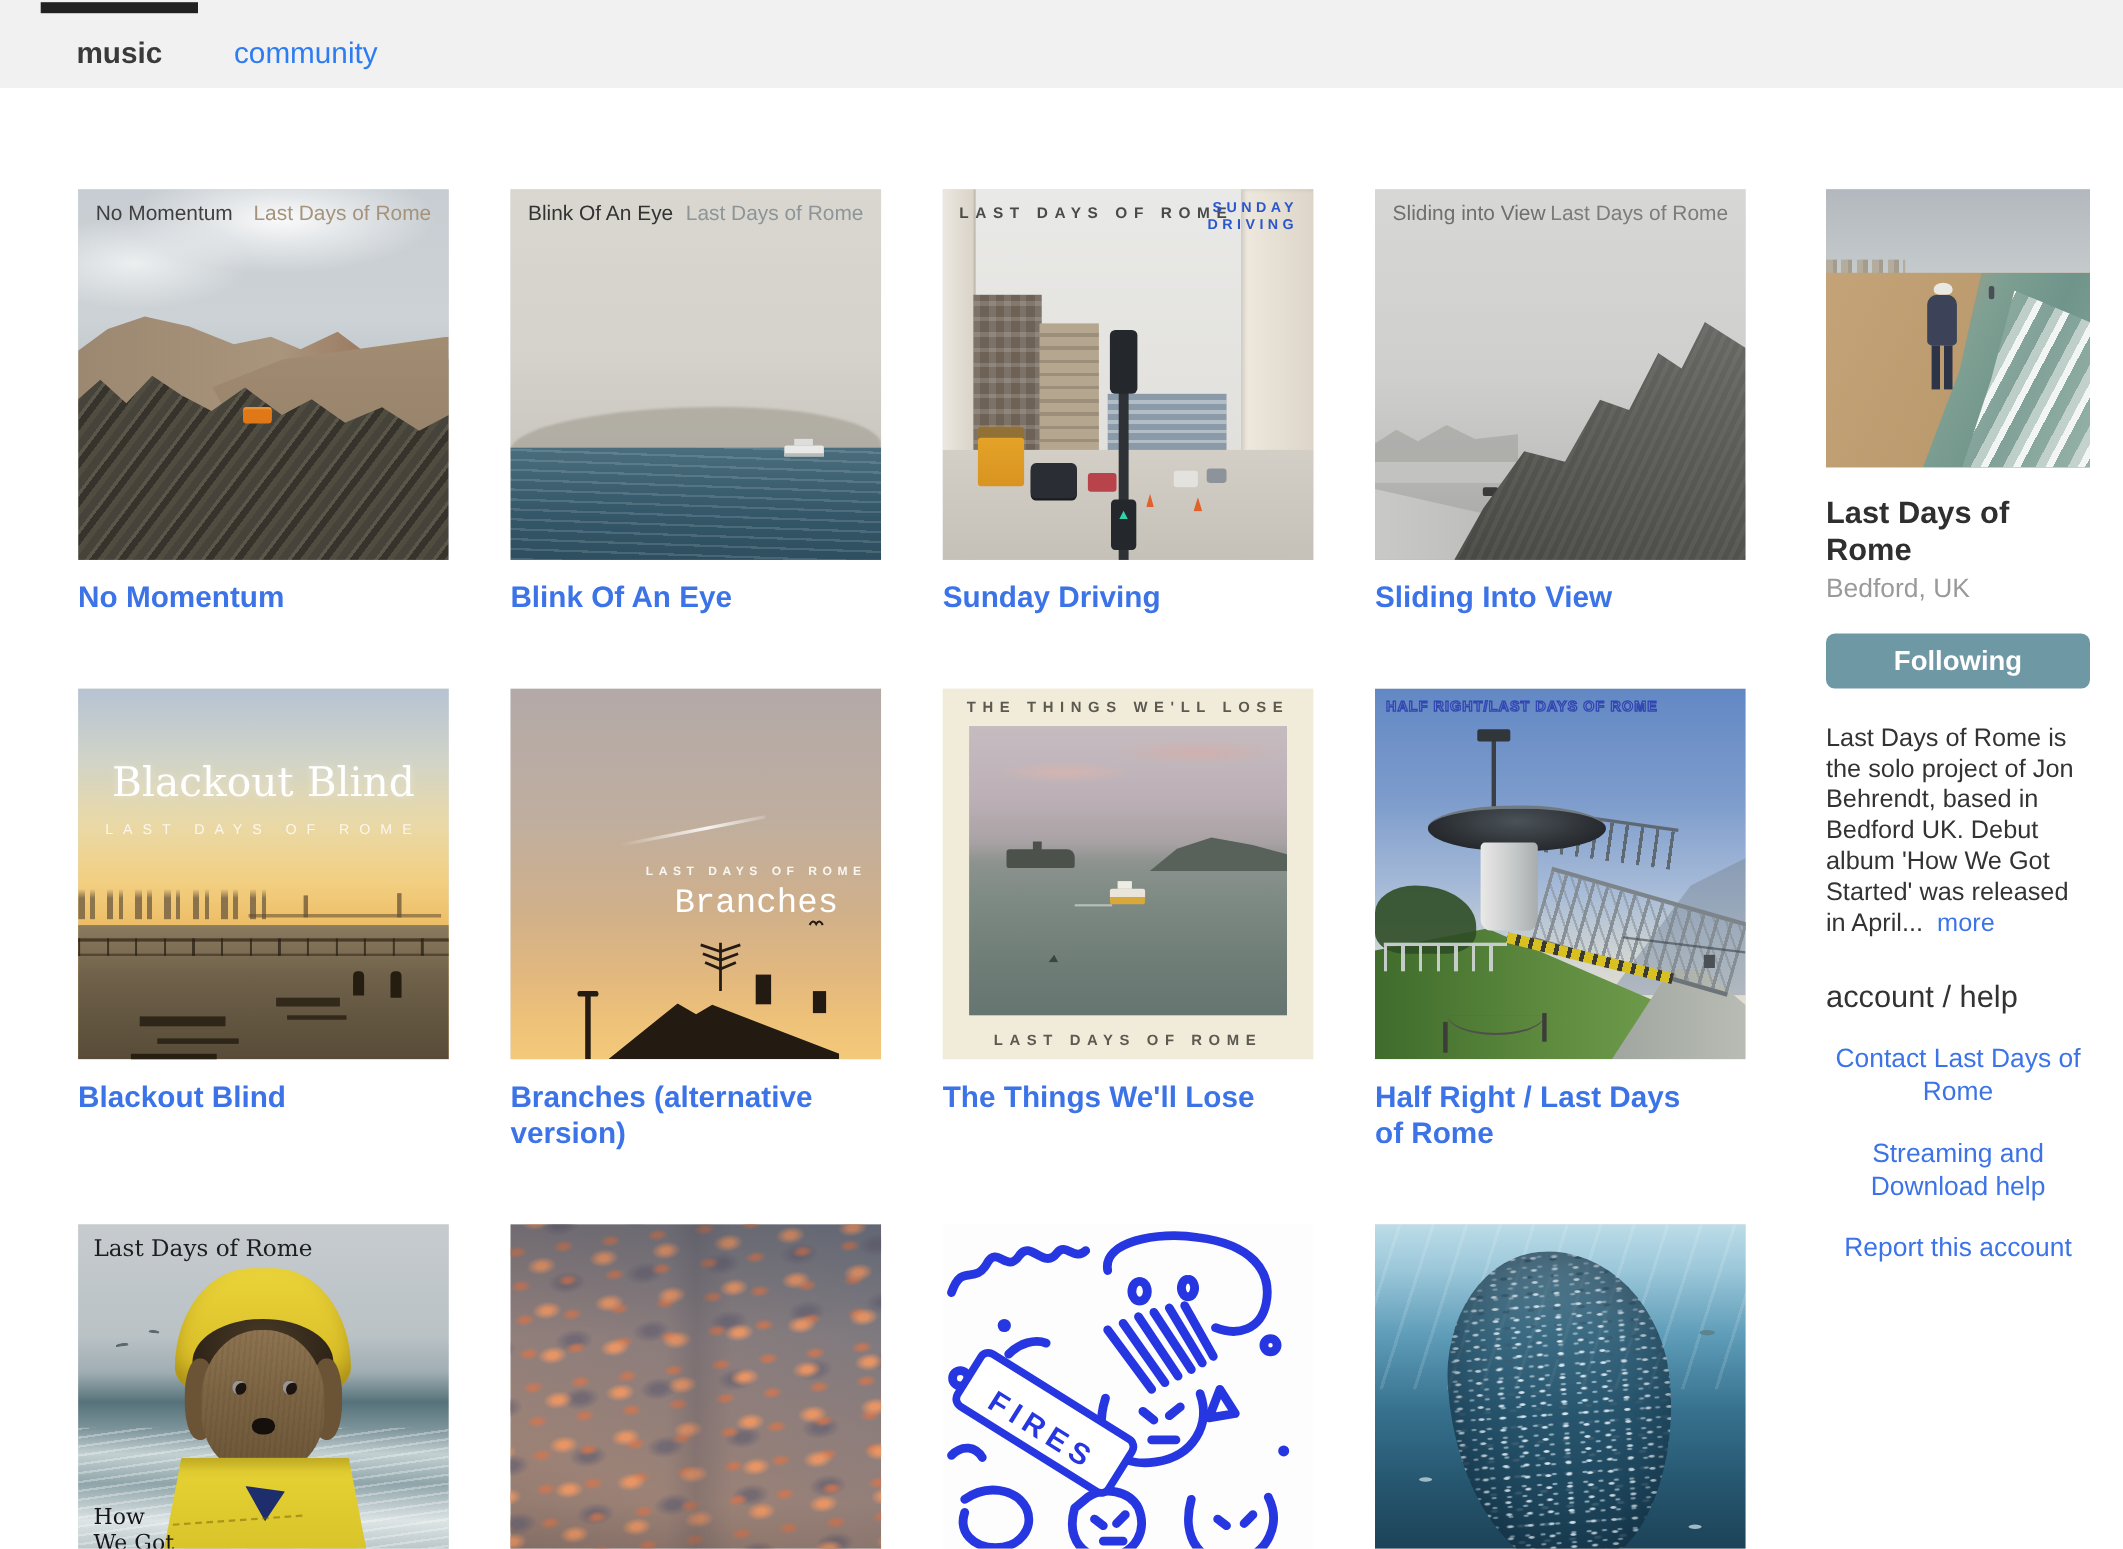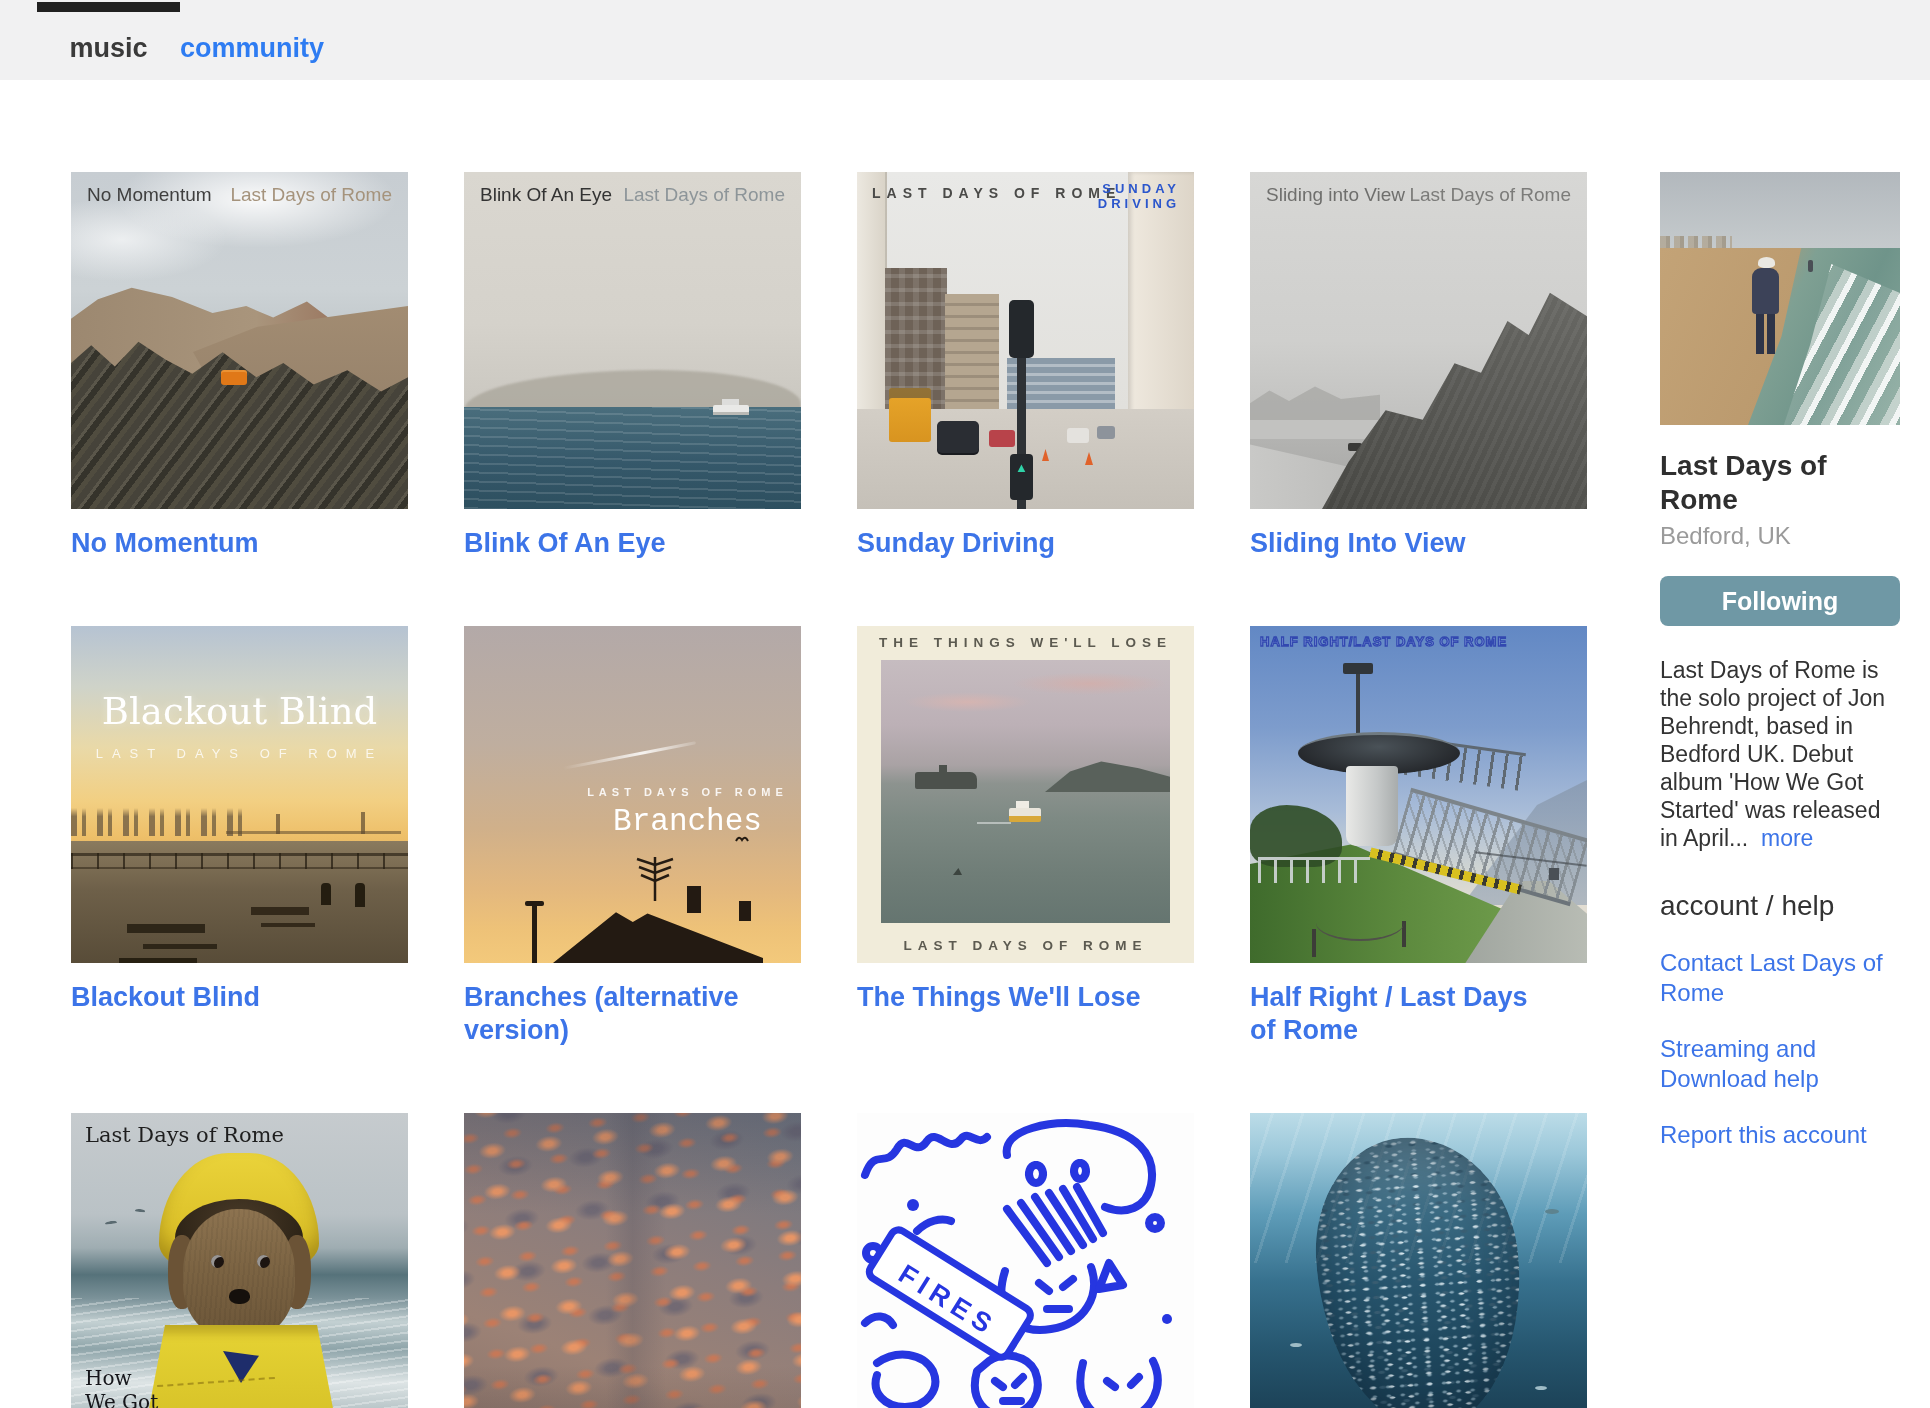--- a/index.html
+++ b/index.html
@@ -6,21 +6,21 @@
   html,body { width:1930px; height:1408px; }
   body { font-family:"Liberation Sans", sans-serif; background:#fff; overflow:hidden; }
   .page { position:relative; width:1930px; height:1408px; background:#fff; overflow:hidden; }
 
   
   .tabbar { position:absolute; left:0; top:0; width:1930px; height:80px; background:#f1f1f2; }
   .tab-music { position:absolute; left:37px; top:0; width:143px; height:80px; cursor:pointer; }
   .tab-music::before { content:""; position:absolute; left:0; right:0; top:2px; height:10px; background:#212121; }
   .tab-music span { position:absolute; left:0; right:0; top:33px; text-align:center; font-size:27px; font-weight:700; color:#3a3a3a; }
   .tab-community { position:absolute; left:180px; top:0; width:196px; height:80px; cursor:pointer; }
-  .tab-community span { position:absolute; left:0; right:0; top:33px; font-size:27px; font-weight:700; color:#2e7cf2; }
+  .tab-community span { position:absolute; left:0; right:0; top:33px; text-align:center; font-size:27px; font-weight:400; color:#2e7cf2; }
 
   
   .grid { position:absolute; left:71px; top:172px; width:1516px;
           display:grid; grid-template-columns:repeat(4,337px); column-gap:56px; row-gap:66px; align-items:start; }
   .item { width:337px; }
   .cover { position:relative; display:block; width:337px; height:337px; overflow:hidden; background:#ddd; cursor:pointer; }
   .album-title { margin-top:18px; font-size:27px; line-height:33px; font-weight:700; color:#3c74e8; cursor:pointer; max-width:310px; }
   .lyr { position:absolute; }
   .art-tl { position:absolute; left:16px; top:12px; font-size:19px; }
   .art-tr { position:absolute; right:16px; top:12px; font-size:19px; }
@@ -255,21 +255,21 @@
   .photo-hat { left:98px; top:85px; width:17px; height:11px; background:#eae8e2; border-radius:50% 50% 35% 35%; }
   .photo-legs { left:96px; top:142px; width:19px; height:40px;
       background:linear-gradient(90deg,#2e3448 42%,rgba(0,0,0,0) 42% 58%,#2e3448 58%); }
   .band-name { margin-top:24px; font-size:28px; line-height:34px; font-weight:700; color:#2f2f2f; }
   .band-loc { margin-top:5px; font-size:24px; color:#9a9a9a; }
   .follow-btn { margin-top:26px; width:240px; height:50px; border:none; border-radius:8px; background:#6f98a5;
       color:#fff; font-family:inherit; font-size:25px; font-weight:700; display:flex; align-items:center; justify-content:center; cursor:pointer; }
   .bio { margin-top:30px; font-size:23px; line-height:28px; color:#333; }
   .bio .more { color:#3c74e8; cursor:pointer; }
   .contact-heading { margin-top:38px; font-size:28px; color:#333; }
-  .side-link { margin-top:26px; font-size:24px; line-height:30px; color:#3c74e8; cursor:pointer; }
+  .side-link { margin-top:26px; font-size:24px; line-height:30px; color:#3c74e8; cursor:pointer;text-align:center; }
 </style>
 </head>
 <body>
 
 <div class="page">
 
   <div class="tabbar">
     <div class="tab-music">
       <span>music</span>
     </div>

